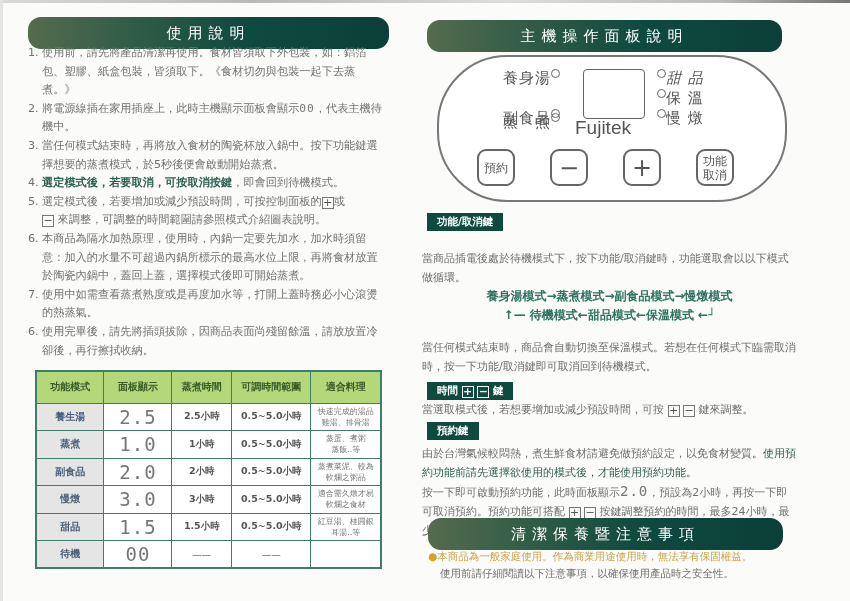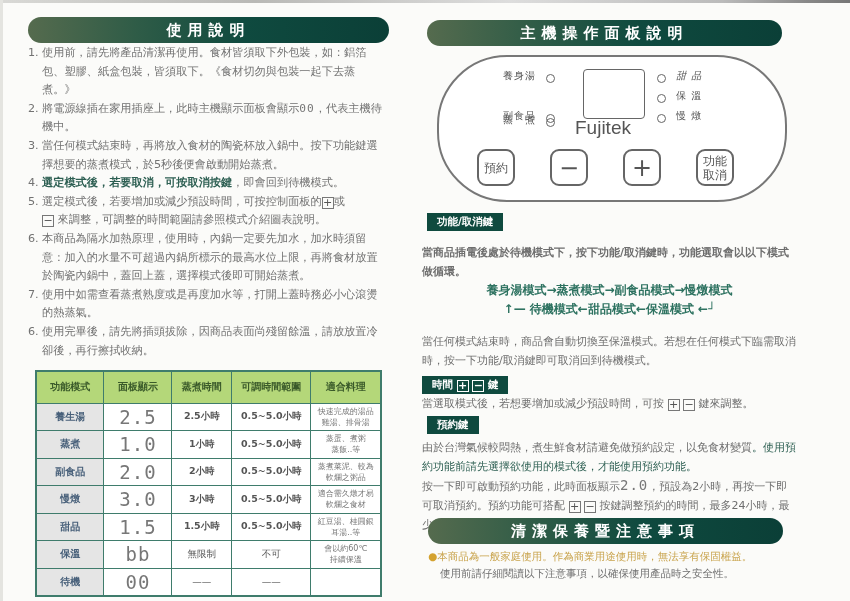--- a/index.html
+++ b/index.html
@@ -1,43 +1,43 @@
 <!DOCTYPE html>
 <html><head>
 <meta charset="utf-8">
 <style>
   * { box-sizing: border-box; margin: 0; padding: 0; }
   html, body { width: 850px; height: 601px; overflow: hidden; background: #fbfbf9; }
   body { font-family: "DejaVu Sans", "Liberation Sans", sans-serif; color: #6a6a6a; position: relative; }
   .top-edge { position: absolute; left: 0; top: 0; width: 850px; height: 3px; background: linear-gradient(90deg,#d9d9d6,#b9b9b6 30%,#ddd 60%,#bbb 85%,#888 95%,#777); }
   .left-edge { position: absolute; left: 0; top: 0; width: 3px; height: 601px; background: #e4e4e0; }
   .banner {
-    position: absolute; height: 26px; border-radius: 13px;
+    position: absolute; height: 32px; border-radius: 13px;
     background: linear-gradient(90deg, #556b4e 0%, #2f5c47 30%, #0f4a3f 60%, #0b3f37 100%);
-    color: #fff; font-weight: bold; font-size: 15px; letter-spacing: 6px;
+    color: #fff; font-weight: normal; font-size: 15px; letter-spacing: 6px;
     display: flex; align-items: center; justify-content: center;
   }
   .col-left { position: absolute; left: 28px; top: 44px; width: 360px; }
   .inst { font-size: 11.2px; line-height: 18.6px; color: #727272; }
   .inst li { list-style: none; position: relative; padding-left: 14px; }
   .inst li .num { position: absolute; left: 0; top: 0; }
   .bold-green { color: #2d5f52; font-weight: bold; }
   .box-key { display: inline-block; width: 12px; height: 12px; border: 1px solid #777; line-height: 10px; font-size: 11px; text-align: center; vertical-align: -1px; color: #555; }
   .seg { font-family: "DejaVu Sans Mono", monospace; letter-spacing: 1px; color: #777; font-weight: normal; }
 
   table.modes { position: absolute; left: 35px; top: 370px; width: 347px; border-collapse: collapse; border: 2px solid #3f7c6c; font-size: 9.5px; }
   table.modes th { background: #b4d779; color: #3a5a2a; font-weight: bold; height: 32px; border: 1px solid #3f7c6c; font-size: 10px; }
   table.modes td { border: 1px solid #3f7c6c; text-align: center; height: 27.5px; background: #fff; color: #555; }
   table.modes td.mode { background: #e5e5e5; color: #48607a; font-weight: bold; font-size: 10px; }
   table.modes td.disp { font-family: "DejaVu Sans Mono", monospace; font-size: 19px; color: #777; letter-spacing: 1px; }
   table.modes td.time { font-weight: bold; color: #555; }
   table.modes td.dish { font-size: 8px; line-height: 11px; color: #777; }
 
   .panel { position: absolute; left: 437px; top: 55px; width: 350px; height: 147px; border: 2px solid #777; border-radius: 70px / 70px; background: #fff; }
-  .ind { position: absolute; font-size: 10px; color: #555; display: flex; align-items: flex-end; gap: 10px; letter-spacing: 1px; }
+  .ind { position: absolute; font-size: 15px; color: #555; display: flex; align-items: flex-start; gap: 0; letter-spacing: 1px; }
   .dot { width: 9px; height: 9px; border: 1.3px solid #666; border-radius: 50%; display: inline-block; }
   .screen { position: absolute; left: 144px; top: 12px; width: 62px; height: 50px; border: 1.5px solid #666; border-radius: 4px; }
   .brand { position: absolute; left: 136px; top: 60px; font-size: 19px; color: #555; font-family: "Liberation Sans", sans-serif; }
   .pbtn { position: absolute; top: 92px; width: 38px; height: 37px; border: 2px solid #666; border-radius: 9px; display: flex; align-items: center; justify-content: center; color: #555; font-size: 12px; line-height: 14px; text-align: center; }
   .pbtn.sym { font-size: 24px; font-weight: normal; }
 
   .col-right { position: absolute; left: 422px; top: 210px; width: 375px; }
   .tag { display: inline-block; background: #0f4a3f; color: #fff; font-weight: bold; font-size: 10.5px; padding: 2px 10px; }
   .tag .box-key { border-color: #fff; color: #fff; }
   .para { font-size: 11px; line-height: 19px; color: #6e6e6e; }
@@ -109,27 +109,20 @@
       <td class="dish"><span>適合需久燉才易</span><br><span>軟爛之食材</span></td>
     </tr>
     <tr>
       <td class="mode">甜品</td>
       <td class="disp">1.5</td>
       <td class="time">1.5小時</td>
       <td class="time">0.5~5.0小時</td>
       <td class="dish"><span>紅豆湯、桂圓銀</span><br><span>耳湯..等</span></td>
     </tr>
     <tr>
-      <td class="mode">保溫</td>
-      <td class="disp">bb</td>
-      <td>無限制</td>
-      <td>不可</td>
-      <td class="dish"><span>會以約60℃</span><br><span>持續保溫</span></td>
-    </tr>
-    <tr>
       <td class="mode">待機</td>
       <td class="disp">00</td>
       <td>——</td>
       <td>——</td>
       <td class="dish"></td>
     </tr>
   </tbody>
 </table>
 
 <div class="banner" style="left:427px; top:20px; width:355px;">
@@ -172,26 +165,26 @@
   <div class="pbtn sym" style="left:184px;">
       <span>+</span>
     </div>
   <div class="pbtn" style="left:257px;font-family:Liberation Serif, serif;">
       <span><span>功能</span><br><span>取消</span></span>
     </div>
 </div>
 
 <div class="col-right">
   <div class="tag" style="margin-left:5px;">功能/取消鍵</div>
-  <div class="para" style="margin-top:12px;font-weight:bold;">當商品插電後處於待機模式下，按下功能/取消鍵時，功能選取會以以下模式做循環。</div>
+  <div class="para" style="margin-top:18px;">當商品插電後處於待機模式下，按下功能/取消鍵時，功能選取會以以下模式做循環。</div>
   <div class="cycle" style="margin-top:1px;">養身湯模式→蒸煮模式→副食品模式→慢燉模式</div>
   <div class="cycle" style="margin-top:2px;"><span>↑— </span><span>待機模式←甜品模式←保溫模式</span><span> ←┘</span></div>
   <div class="para" style="margin-top:14px;">當任何模式結束時，商品會自動切換至保溫模式。若想在任何模式下臨需取消時，按一下功能/取消鍵即可取消回到待機模式。</div>
 
-  <div class="tag" style="margin-top:6px; "><span>時間</span> <span class="box-key">+</span> <span class="box-key">−</span> <span>鍵</span></div>
+  <div class="tag" style="margin-top:6px; margin-left:5px;"><span>時間</span> <span class="box-key">+</span> <span class="box-key">−</span> <span>鍵</span></div>
   <div class="para"><span>當選取模式後，若想要增加或減少預設時間，可按</span> <span class="box-key">+</span> <span class="box-key">−</span> <span>鍵來調整。</span></div>
 
   <div class="tag" style="margin-top:1px; margin-left:5px;">預約鍵</div>
   <div class="para" style="margin-top:4px;">
     <span>由於台灣氣候較悶熱，煮生鮮食材請避免做預約設定，以免食材變質</span><span style="color:#2d5f52">。使用預約功能前請先選擇欲使用的模式後，才能使用預約功能。</span><br>
     <span>按一下即可啟動預約功能，此時面板顯示</span><span class="seg" style="font-size:14px">2.0</span><span>，預設為2小時，再按一下即可取消預約。預約功能可搭配</span> <span class="box-key">+</span> <span class="box-key">−</span> <span>按鍵調整預約的時間，最多24小時，最少為30分鐘。</span>
   </div>
 </div>
 
 <div class="banner" style="left:428px; top:518px; width:355px;">

